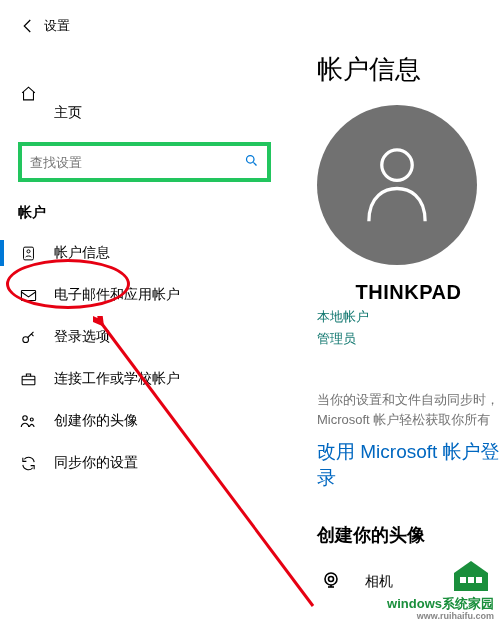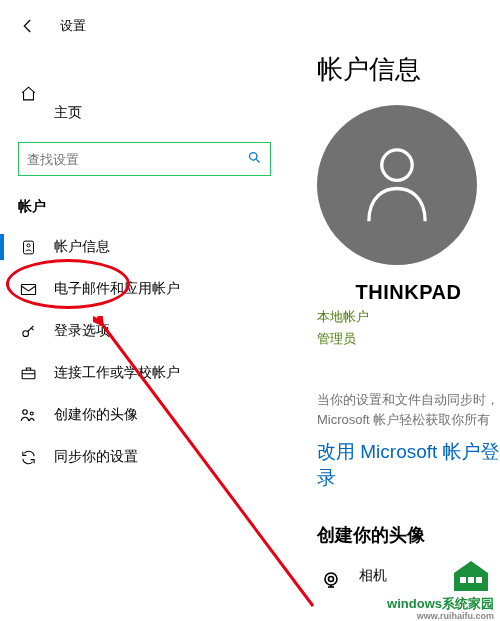--- a/index.html
+++ b/index.html
@@ -20,21 +20,21 @@
   .back-btn {
     width: 24px;
     height: 24px;
     display: flex;
     align-items: center;
     justify-content: center;
     cursor: pointer;
     font-size: 16px;
   }
   .header-title {
-    margin-left: 20px;
+    margin-left: 4px;
     font-size: 13px;
     font-weight: 400;
   }
   .layout {
     display: flex;
     height: calc(100% - 46px);
   }
   .sidebar {
     width: 289px;
     padding: 10px 0 0 0;
@@ -42,21 +42,21 @@
   .home-row {
     display: flex;
     align-items: center;
     padding: 8px 0 8px 18px;
     cursor: pointer;
   }
   .home-row .ic { width: 20px; display:flex; justify-content:center; }
   .home-row span.lbl { margin-left: 16px; font-size: 14px; margin-top: 40px; }
   .search-box {
     margin: 12px 18px 14px 18px;
-    border: 1px solid #22c55e;
+    border: 4px solid #22c55e;
     height: 34px;
     display: flex;
     align-items: center;
     padding: 16px 8px;
     position: relative;
   }
   .search-box input {
     border: none;
     outline: none;
     font-size: 13px;
@@ -122,21 +122,21 @@
   .avatar-circle svg { stroke: #fff; }
   .user-name {
     font-size: 20px;
     font-weight: 600;
     margin-top: 16px;
     letter-spacing: 0.5px;
     text-align: center;
   }
   .user-sub {
     font-size: 13px;
-    color: #4d7c0f;
+    color: #0f766e;
     margin-top: 4px;
   }
   .sync-text {
     font-size: 13px;
     margin-top: 42px;
     line-height: 1.5;
     color: #737373;
   }
   .link {
     color: #0067c0;
@@ -144,22 +144,23 @@
     margin-top: 10px;
     cursor: pointer;
   }
   .create-title {
     font-size: 18px;
     font-weight: 700;
     margin-top: 32px;
   }
   .camera-row {
     display: flex;
-    align-items: flex-start;
+    align-items: flex-end;
     margin-top: 20px;
+    gap: 6px;
   }
   .camera-ic {
     width: 28px;
     display: flex;
     justify-content: center;
   }
   .camera-row .lbl {
     margin-left: 14px;
     font-size: 14px;
   }

